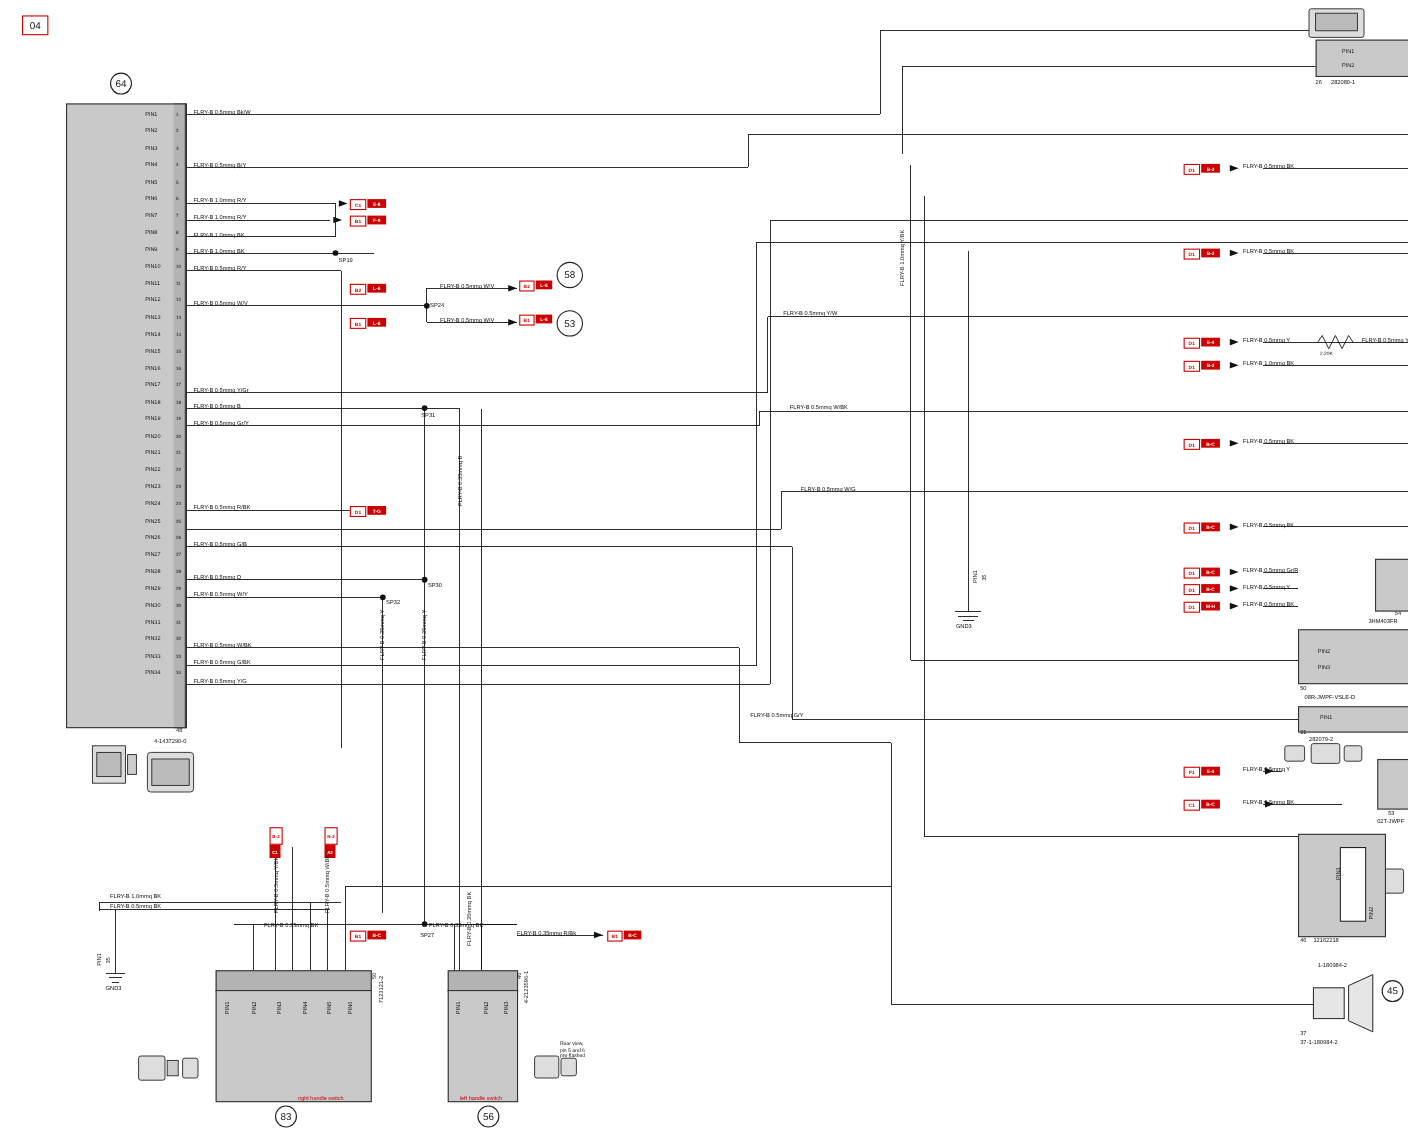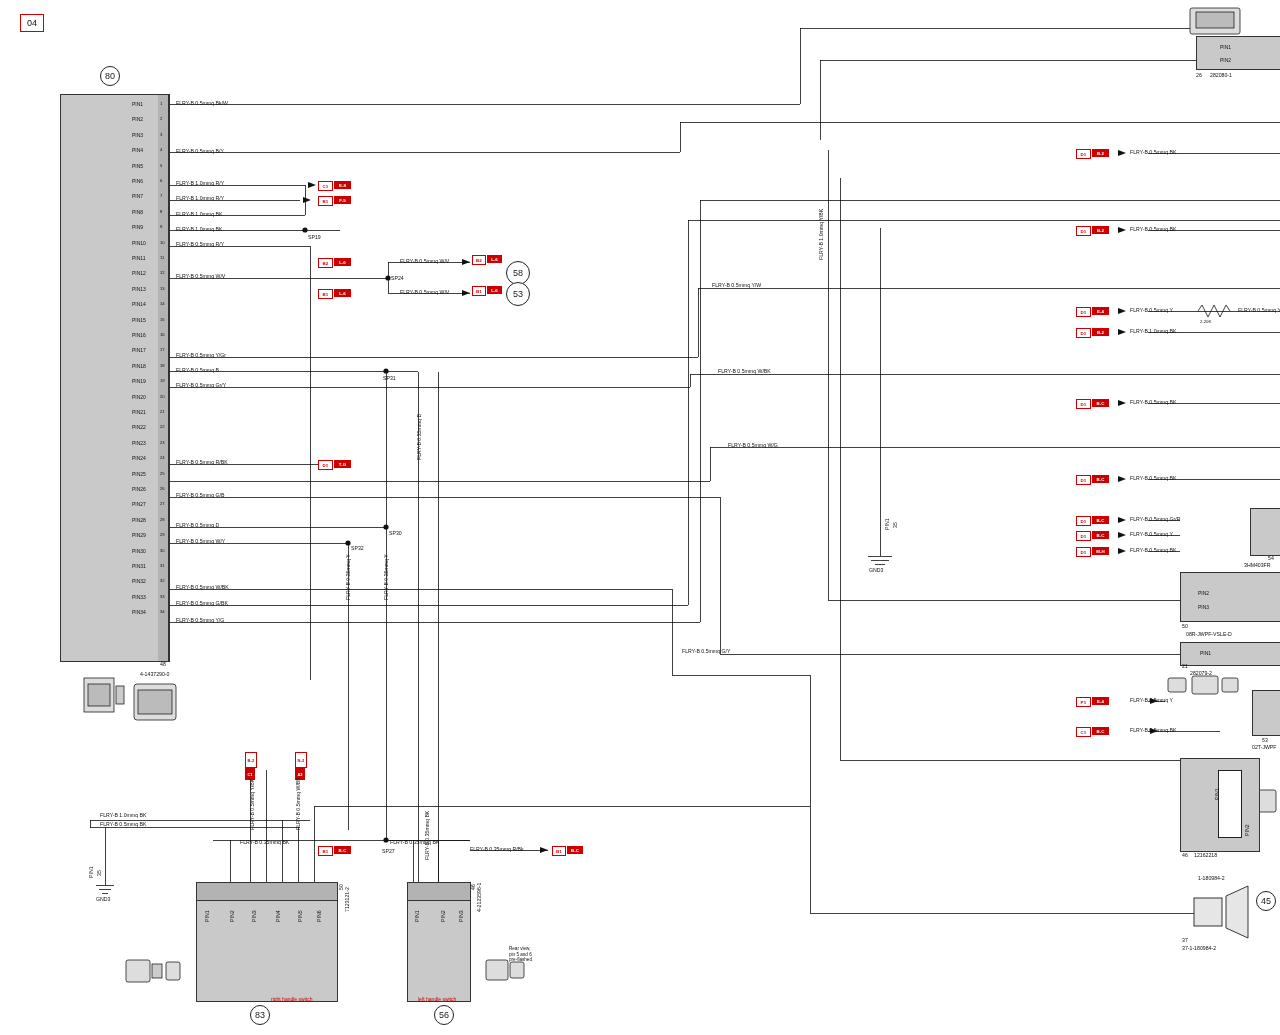--- a/index.html
+++ b/index.html
@@ -174,21 +174,21 @@
       <polygon points="1150,698 1158,701 1150,704"></polygon>
       <polygon points="1150,728 1158,731 1150,734"></polygon>
     </g>
 
     <polyline points="1198,311 1202,305 1208,317 1214,305 1220,317 1226,305 1230,311" stroke="#111" stroke-width="0.8" fill="none"></polyline>
   </svg>
 
   <div class="grayblk" style="left:60px;top:94px;width:108px;height:566px;"></div>
   <div class="dkblk" style="left:158px;top:94px;width:10px;height:566px;border-left:none;"></div>
 
-  <div class="circ" style="left:100px;top:66px;width:18px;height:18px;">80</div>
+  <div class="circ" style="left:100px;top:66px;width:18px;height:18px;">64</div>
 
   <div id="leftpins">
       <div class="pin" style="left: 132px; top: 101px;">PIN1</div>
       <div class="pin" style="left: 160px; top: 101px; font-size: 4.2px;">1</div>
       <div class="pin" style="left: 132px; top: 116.4px;">PIN2</div>
       <div class="pin" style="left: 160px; top: 116.4px; font-size: 4.2px;">2</div>
       <div class="pin" style="left: 132px; top: 131.8px;">PIN3</div>
       <div class="pin" style="left: 160px; top: 131.8px; font-size: 4.2px;">3</div>
       <div class="pin" style="left: 132px; top: 147.2px;">PIN4</div>
       <div class="pin" style="left: 160px; top: 147.2px; font-size: 4.2px;">4</div>
@@ -341,21 +341,21 @@
   <div class="vtxt" style="left:458px;top:922px;">PIN3</div>
   <div class="vtxt" style="left:476px;top:912px;">4-2123596-1</div>
   <div class="vtxt" style="left:470px;top:890px;">46</div>
   <div class="cap" style="left:418px;top:996px;">left handle switch</div>
   <div class="circ" style="left:434px;top:1005px;width:18px;height:18px;">56</div>
 
   <div class="txt" style="left:509px;top:946px;white-space:pre;line-height:1.25;font-size:4.6px;">Rear view,
 pin 5 and 6
 pre-flashed</div>
 
-  <div class="circ" style="left:506px;top:261px;width:22px;height:22px;">58</div>
+  <div class="circ" style="left:506px;top:238px;width:22px;height:22px;">58</div>
   <div class="circ" style="left:506px;top:282px;width:22px;height:22px;">53</div>
 
   <div class="txt" style="left:869px;top:568px;">GND3</div>
   <div class="vtxt" style="left:884px;top:530px;">PIN1</div>
   <div class="vtxt" style="left:892px;top:528px;">35</div>
 
   <div class="txt" style="left:96px;top:897px;">GND3</div>
   <div class="vtxt" style="left:88px;top:878px;">PIN1</div>
   <div class="vtxt" style="left:96px;top:876px;">35</div>
 

